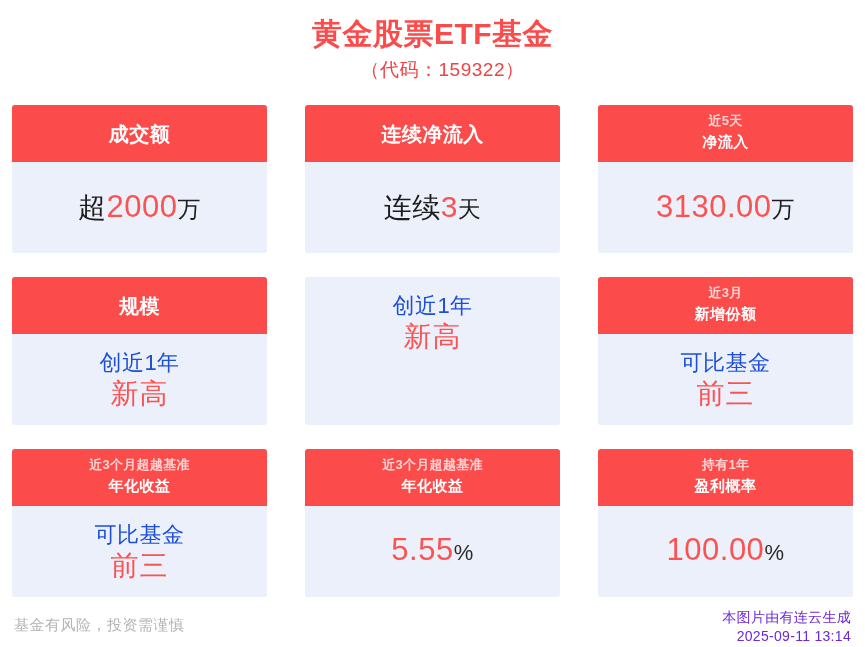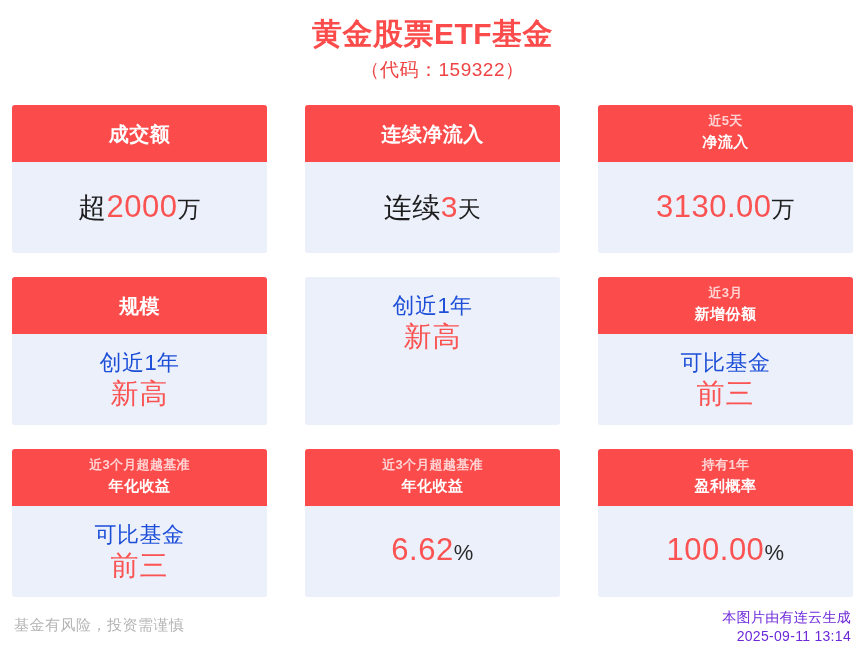--- a/index.html
+++ b/index.html
@@ -256,21 +256,21 @@
           <div class="body-line2">前三</div>
         </div>
       </div>
 
       <div class="card">
         <div class="card-head two-line">
           <div class="head-sub">近3个月超越基准</div>
           <div class="head-main">年化收益</div>
         </div>
         <div class="card-body">
-          <div class="body-single"><span class="num big">6.62</span><span class="pct">%</span></div>
+          <div class="body-single"><span class="num big">5.55</span><span class="pct">%</span></div>
         </div>
       </div>
 
       <div class="card">
         <div class="card-head two-line">
           <div class="head-sub">持有1年</div>
           <div class="head-main">盈利概率</div>
         </div>
         <div class="card-body">
           <div class="body-single"><span class="num big">100.00</span><span class="pct">%</span></div>

